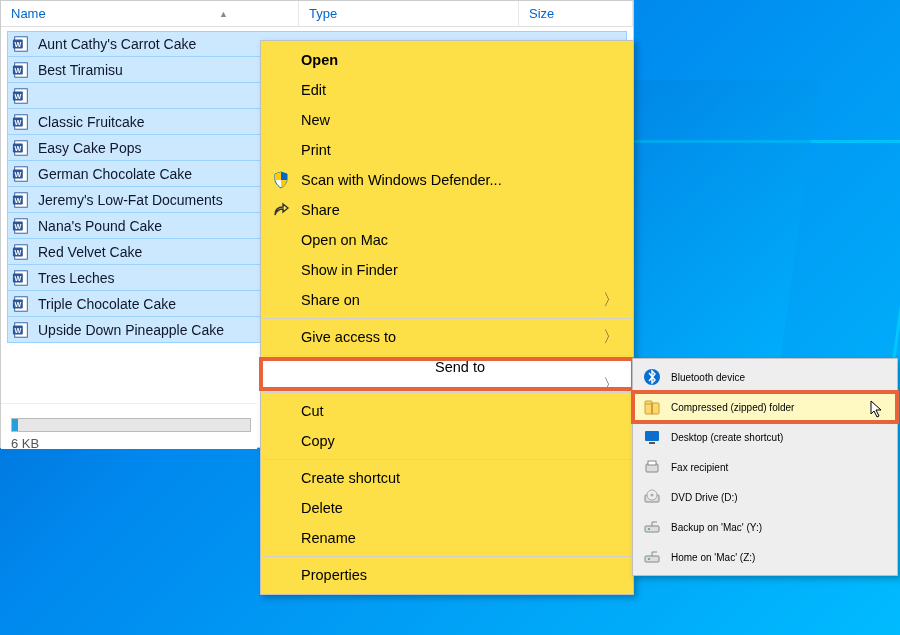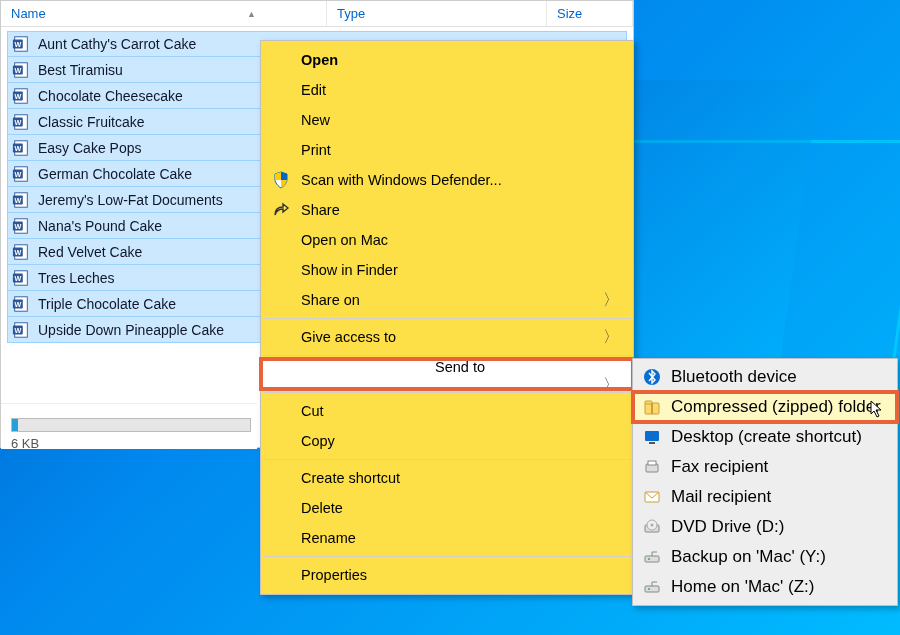--- a/index.html
+++ b/index.html
@@ -6,21 +6,21 @@
 body { width: 900px; height: 635px; overflow: hidden; position: relative; background: linear-gradient(135deg, #0066cc 0%, #0099ff 50%, #00ccff 100%); }
 
 .desktop-bg { position: absolute; inset: 0; background: linear-gradient(135deg, #0055bb 0%, #0088ee 40%, #00bbff 100%); }
 .desktop-bg::before { content: ""; position: absolute; left: 520px; top: 140px; width: 380px; height: 280px; border: 3px solid rgba(0,220,255,0.6); transform: skewX(-8deg); }
 .desktop-bg::after { content: ""; position: absolute; left: 420px; top: 80px; width: 380px; height: 280px; background: linear-gradient(135deg, rgba(0,100,200,0.4), rgba(0,180,255,0.5)); transform: skewX(-8deg); }
 
 .explorer { position: absolute; left: 0; top: 0; width: 634px; height: 448px; background: #fff; border: 1px solid #ccc; display: flex; flex-direction: column; }
 
 .column-headers { display: flex; height: 26px; border-bottom: 1px solid #e0e0e0; font-size: 13px; color: #0066cc; }
 .column-header { padding: 4px 10px; display: flex; align-items: center; border-right: 1px solid #e8e8e8; cursor: pointer; }
-.col-name { width: 326px; }
+.col-name { width: 298px; }
 .col-type { width: 220px; }
 .col-size { flex: 1; }
 .sort-arrow { margin-left: auto; margin-right: 60px; color: #888; font-size: 9px; }
 
 .file-list { padding: 4px 6px; }
 .file-row { display: flex; align-items: center; height: 26px; padding: 0 4px; background: #cce8ff; border: 1px solid #99d1ff; margin-bottom: 0px; cursor: pointer; font-size: 14px; }
 .file-row:not(:first-child) { border-top: none; }
 .word-icon { width: 18px; height: 18px; margin-right: 8px; display: inline-flex; align-items: center; justify-content: center; }
 .word-icon svg { width: 18px; height: 18px; }
 .file-name { color: #0f172a; }
@@ -31,21 +31,21 @@
 .drive-text { font-size: 13px; color: #555; margin-top: 4px; }
 
 .context-menu { position: absolute; left: 260px; top: 40px; width: 374px; background: #fde047; border: 1px solid #c0c0c0; box-shadow: 3px 3px 6px rgba(0,0,0,0.25); padding: 4px 0; font-size: 14.5px; }
 .menu-item { display: flex; align-items: center; height: 30px; padding: 0 14px 0 40px; cursor: pointer; position: relative; }
 .menu-item.bold { font-weight: 600; }
 .menu-sep { height: 1px; background: #d0d0d0; margin: 3px 2px; }
 .menu-icon { position: absolute; left: 10px; width: 20px; height: 20px; display: flex; align-items: center; justify-content: center; }
 .menu-arrow { margin-left: auto; font-size: 16px; color: #555; font-weight: 300; }
 .highlight-send { outline: 4px solid #e8623a; outline-offset: -2px; background: #fff; flex-direction: column; }
 
-.submenu { position: absolute; left: 632px; top: 358px; width: 266px; background: #eeeeee; border: 1px solid #c0c0c0; box-shadow: 3px 3px 6px rgba(0,0,0,0.25); padding: 3px 0; font-size: 17px; }
+.submenu { position: absolute; left: 632px; top: 358px; width: 266px; background: #eeeeee; border: 1px solid #c0c0c0; box-shadow: 3px 3px 6px rgba(0,0,0,0.25); padding: 3px 0; font-size: 10px; }
 .sub-item { display: flex; align-items: center; height: 30px; padding: 0 12px 0 38px; cursor: pointer; position: relative; }
 .sub-icon { position: absolute; left: 8px; width: 22px; height: 22px; display: flex; align-items: center; justify-content: center; }
 .highlight-zip { outline: 4px solid #e8623a; outline-offset: -2px; background: #fef9c3; }
 .cursor-arrow { position: absolute; left: 870px; top: 400px; font-size: 16px; color: #000; pointer-events: none; }
 </style>
 </head>
 <body>
 
 <div class="desktop-bg"></div>
 
@@ -84,21 +84,20 @@
         <span class="file-name">Best Tiramisu</span>
       </div>
       <div class="file-row">
         <span class="word-icon">
           <svg viewBox="0 0 20 20">
             <rect x="3" y="2" width="14" height="16" fill="#fff" stroke="#2b579a" stroke-width="1"></rect>
             <rect x="1" y="5" width="11" height="10" rx="1" fill="#2b579a"></rect>
             <text x="6.5" y="13" text-anchor="middle" fill="#fff" font-size="8" font-weight="bold" font-family="Arial">W</text>
           </svg>
         </span>
-        <span class="file-name">Chocolate Cheesecake</span>
       </div>
       <div class="file-row">
         <span class="word-icon">
           <svg viewBox="0 0 20 20">
             <rect x="3" y="2" width="14" height="16" fill="#fff" stroke="#2b579a" stroke-width="1"></rect>
             <rect x="1" y="5" width="11" height="10" rx="1" fill="#2b579a"></rect>
             <text x="6.5" y="13" text-anchor="middle" fill="#fff" font-size="8" font-weight="bold" font-family="Arial">W</text>
           </svg>
         </span>
         <span class="file-name">Classic Fruitcake</span>
@@ -301,29 +300,20 @@
         <svg width="18" height="18" viewBox="0 0 18 18">
           <rect x="3" y="6" width="12" height="8" rx="1" fill="#ddd" stroke="#888"></rect>
           <rect x="5" y="3" width="8" height="4" fill="#fff" stroke="#888"></rect>
         </svg>
       </span>
       <span>Fax recipient</span>
     </div>
     <div class="sub-item">
       <span class="sub-icon">
         <svg width="18" height="18" viewBox="0 0 18 18">
-          <rect x="2" y="4" width="14" height="10" rx="1" fill="#fff" stroke="#c9a03a"></rect>
-          <path d="M2 4 L9 10 L16 4" stroke="#c9a03a" fill="none"></path>
-        </svg>
-      </span>
-      <span>Mail recipient</span>
-    </div>
-    <div class="sub-item">
-      <span class="sub-icon">
-        <svg width="18" height="18" viewBox="0 0 18 18">
           <rect x="2" y="7" width="14" height="7" rx="1" fill="#ddd" stroke="#888"></rect>
           <circle cx="9" cy="7" r="5" fill="#eee" stroke="#aaa"></circle>
           <circle cx="9" cy="7" r="1.5" fill="#aaa"></circle>
         </svg>
       </span>
       <span>DVD Drive (D:)</span>
     </div>
     <div class="sub-item">
       <span class="sub-icon">
         <svg width="18" height="18" viewBox="0 0 18 18">

